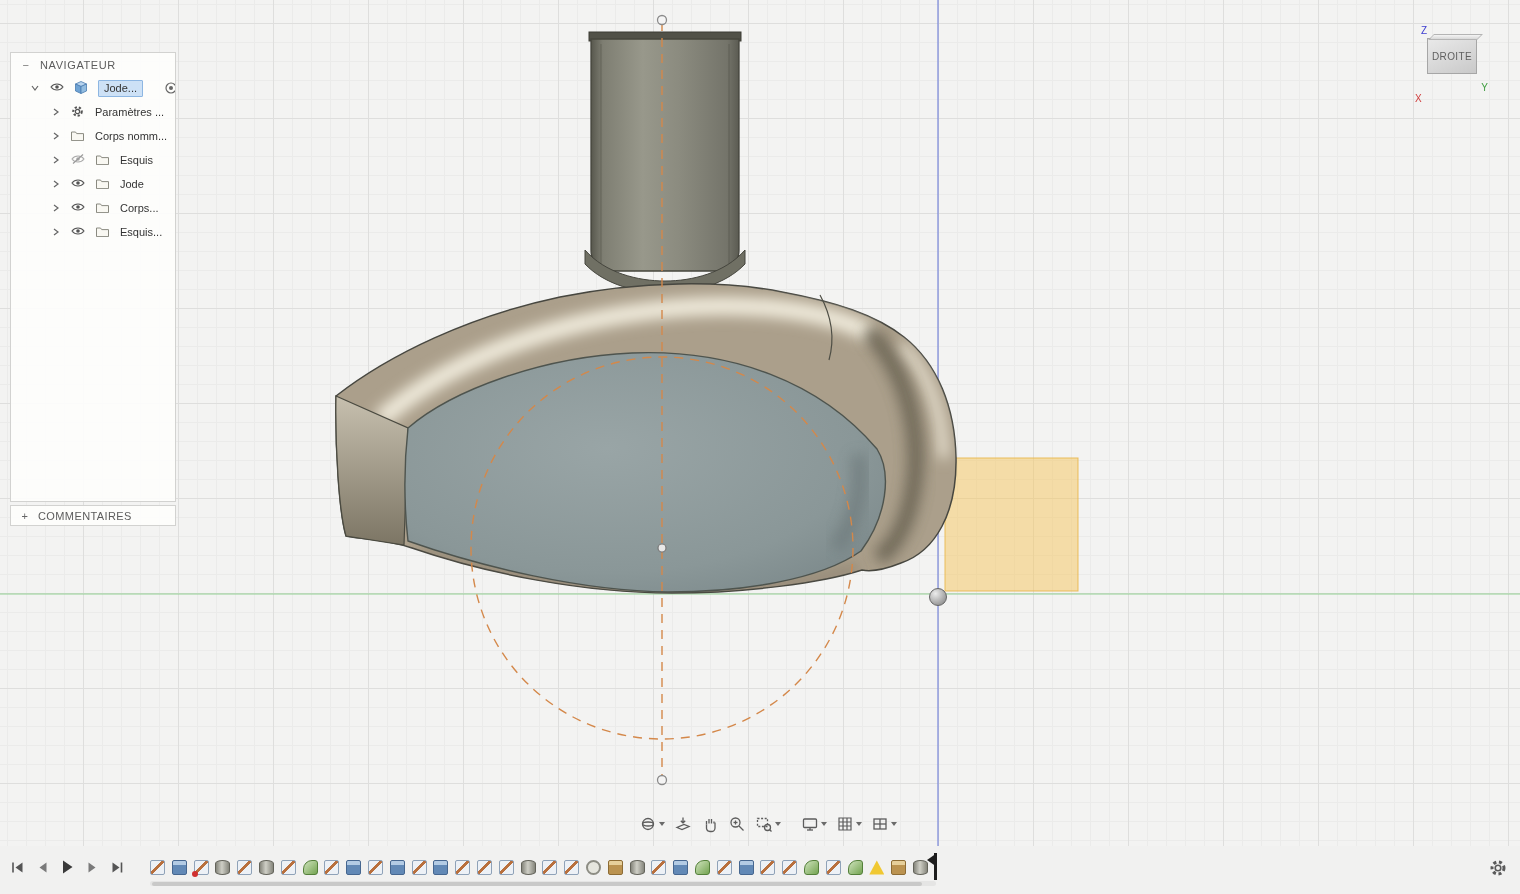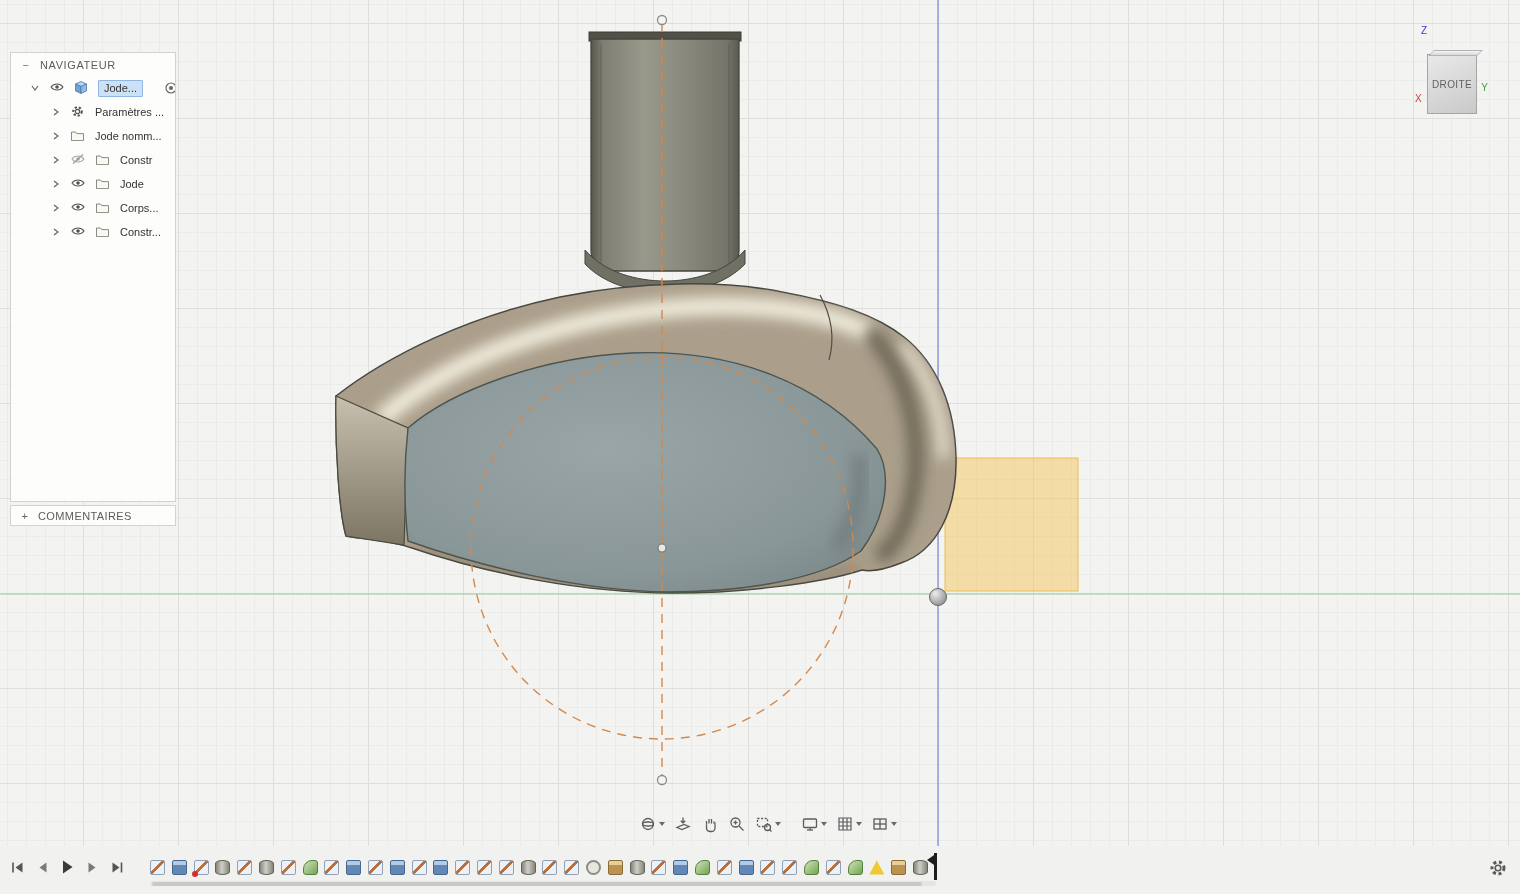--- a/index.html
+++ b/index.html
@@ -32,21 +32,21 @@
   .root-label{background:#cde1f6;border:1px solid #8db6e2;padding:0 5px;line-height:15px;border-radius:1px}
   .nav-row .spacer{flex:1}
   .nav-row .radio{margin-right:6px;display:inline-flex}
   .comments-bar{position:absolute;left:10px;top:505px;width:166px;height:21px;
     background:rgba(253,253,252,.93);border:1px solid #d2d2d0;display:flex;align-items:center;
     gap:8px;padding-left:9px;font-size:11px;color:#5c5c5c;letter-spacing:.4px}
   .comments-bar .expand{color:#666;width:10px;text-align:center}
 
   
   .viewcube{position:absolute;right:36px;top:26px;width:64px;height:74px;font-size:10px}
-  .vc-face{position:absolute;left:7px;top:28px;width:50px;height:60px;
+  .vc-face{position:absolute;left:7px;top:12px;width:50px;height:36px;
     background:linear-gradient(155deg,#e9e9e9,#c9c9c9);border:1px solid #a6a6a6;
     color:#5f5f5f;display:flex;align-items:center;justify-content:center;letter-spacing:.4px}
   .vc-face::before{content:"";position:absolute;left:3px;right:-4px;top:-5px;height:4px;
     background:linear-gradient(#f4f4f4,#d8d8d8);border:1px solid #b4b4b4;transform:skewX(-45deg)}
   .vc-z{position:absolute;left:1px;top:-1px;color:#3c3cd0}
   .vc-y{position:absolute;right:-4px;bottom:7px;color:#3f9d3f}
   .vc-x{position:absolute;left:-5px;bottom:-4px;color:#d04040}
 
   
   .navbar{position:absolute;left:636px;top:812px;display:flex;align-items:center;gap:3px}
@@ -222,42 +222,42 @@
       <span class="chev">
         <svg width="8" height="8" viewBox="0 0 8 8">
             <polyline points="2,1 6,4 2,7" fill="none" stroke="#666" stroke-width="1.2"></polyline>
           </svg>
       </span>
       <span>
         <svg width="13" height="11" viewBox="0 0 13 11">
             <path d="M0.5,2 h4 l1.2,1.6 H12.5 v7 H0.5 Z" fill="#f9f8f2" stroke="#8a8a80" stroke-width="1"></path>
           </svg>
       </span>
-      <span class="lbl">Jode nomm...</span>
+      <span class="lbl">Corps nomm...</span>
     </div>
 
     <div class="nav-row child">
       <span class="chev">
         <svg width="8" height="8" viewBox="0 0 8 8">
             <polyline points="2,1 6,4 2,7" fill="none" stroke="#666" stroke-width="1.2"></polyline>
           </svg>
       </span>
       <span>
         <svg width="14" height="10" viewBox="0 0 14 10">
             <path d="M1,5 C4,1 10,1 13,5 C10,9 4,9 1,5 Z" fill="none" stroke="#aaa" stroke-width="1.1"></path>
             <circle cx="7" cy="5" r="1.8" fill="#aaa"></circle>
             <line x1="2" y1="9.5" x2="12" y2="0.5" stroke="#999" stroke-width="1.1"></line>
           </svg>
       </span>
       <span>
         <svg width="13" height="11" viewBox="0 0 13 11">
             <path d="M0.5,2 h4 l1.2,1.6 H12.5 v7 H0.5 Z" fill="#f9f8f2" stroke="#8a8a80" stroke-width="1"></path>
           </svg>
       </span>
-      <span class="lbl">Constr</span>
+      <span class="lbl">Esquis</span>
     </div>
 
     <div class="nav-row child">
       <span class="chev">
         <svg width="8" height="8" viewBox="0 0 8 8">
             <polyline points="2,1 6,4 2,7" fill="none" stroke="#666" stroke-width="1.2"></polyline>
           </svg>
       </span>
       <span>
         <svg width="14" height="10" viewBox="0 0 14 10">
@@ -303,21 +303,21 @@
         <svg width="14" height="10" viewBox="0 0 14 10">
             <path d="M1,5 C4,1 10,1 13,5 C10,9 4,9 1,5 Z" fill="none" stroke="#555" stroke-width="1.1"></path>
             <circle cx="7" cy="5" r="1.8" fill="#555"></circle>
           </svg>
       </span>
       <span>
         <svg width="13" height="11" viewBox="0 0 13 11">
             <path d="M0.5,2 h4 l1.2,1.6 H12.5 v7 H0.5 Z" fill="#f9f8f2" stroke="#8a8a80" stroke-width="1"></path>
           </svg>
       </span>
-      <span class="lbl">Constr...</span>
+      <span class="lbl">Esquis...</span>
     </div>
   </div>
 
   <div class="comments-bar">
     <span class="expand">+</span>
     <span>COMMENTAIRES</span>
   </div>
 
   <div class="viewcube">
     <span class="vc-z">Z</span>

